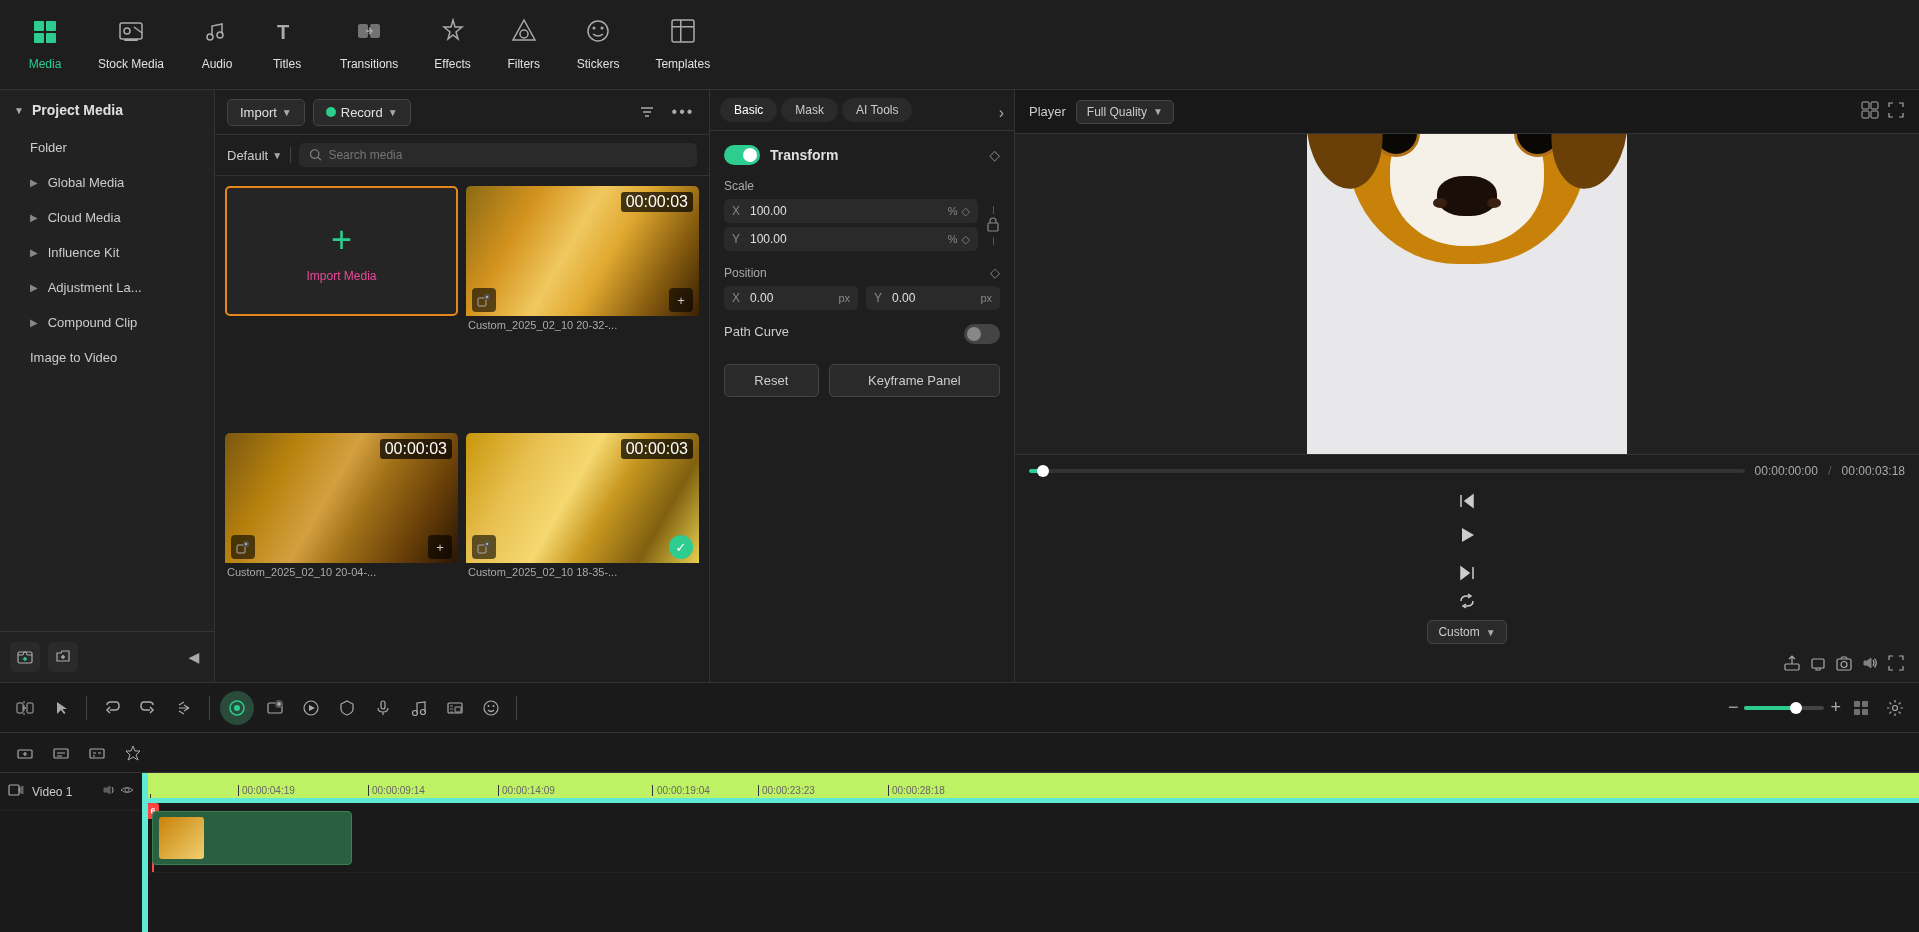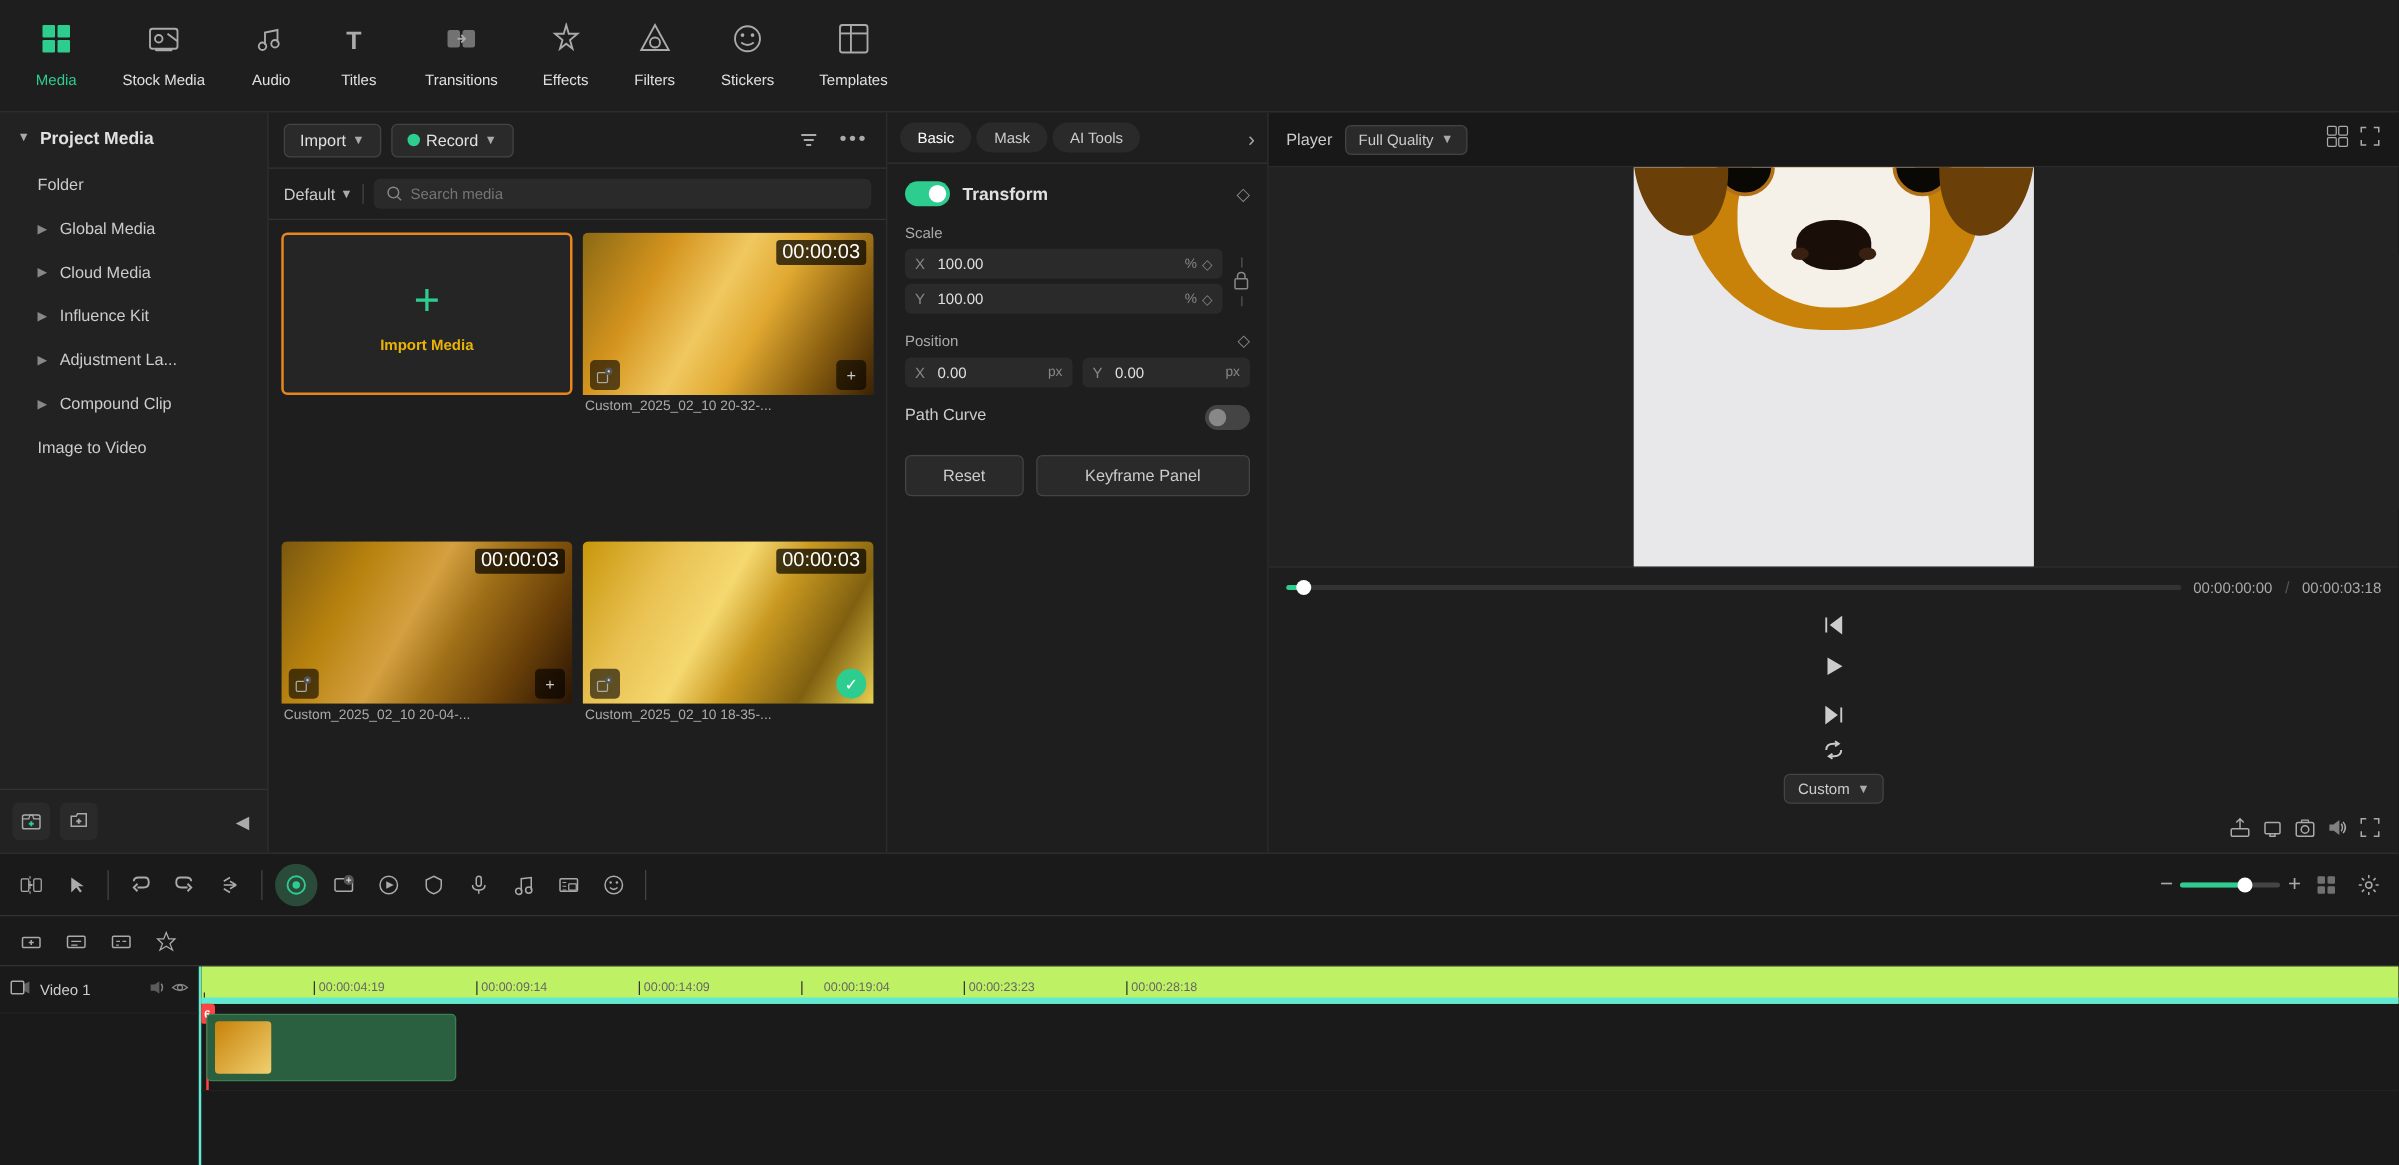--- a/index.html
+++ b/index.html
@@ -176,21 +176,21 @@
       border: 2px solid #e8861e;
       background: #252525;
       display: flex; flex-direction: column;
       align-items: center; justify-content: center;
       height: 130px;
     }
     .media-item.import-placeholder .plus-icon {
       color: #2dcc8f; font-size: 36px; font-weight: 300;
     }
     .media-item.import-placeholder .label {
-      color: #eab308; font-size: 12px; margin-top: 8px; font-weight: bold;
+      color: #ec4899; font-size: 12px; margin-top: 8px;
     }
     .media-thumb {
       width: 100%; height: 130px; background: #333;
       position: relative; overflow: hidden;
     }
     .media-thumb .duration {
       position: absolute; top: 6px; right: 6px;
       background: rgba(0,0,0,0.7); color: #fff;
       font-size: 16px; padding: 1px 5px; border-radius: 3px;
     }
@@ -464,22 +464,22 @@
     .timeline-sub-toolbar {
       display: flex; align-items: center;
       padding: 4px 10px; gap: 6px;
       border-bottom: 1px solid #333; height: 40px;
     }
 
     .timeline-content {
       display: flex; flex: 1; overflow: hidden;
     }
     .timeline-left-col {
-      width: 161px; flex-shrink: 0;
-      border-right: 2px solid #5eead4;
+      width: 148px; flex-shrink: 0;
+      border-right: 6px solid #5eead4;
       display: flex; flex-direction: column;
     }
     .timeline-track-header {
       height: 38px; display: flex; align-items: center;
       padding: 0 8px; gap: 8px;
       border-bottom: 1px solid #222;
     }
     .track-icon { color: #aaa; font-size: 14px; }
     .track-name { font-size: 12px; color: #ccc; }
     .track-controls { margin-left: auto; display: flex; gap: 4px; }
@@ -1160,21 +1160,21 @@
       </div>
     </div>
 
     <div class="timeline-right-col">
 
       <div class="timeline-ruler">
         <div class="ruler-mark" style="left: 2px;"></div>
         <div class="ruler-mark" style="left:90px; font-size:10px; color:#666; position:absolute; bottom:2px; padding:0 3px;">00:00:04:19</div>
         <div class="ruler-mark" style="left:220px; font-size:10px; color:#666; position:absolute; bottom:2px; padding:0 3px;">00:00:09:14</div>
         <div class="ruler-mark" style="left:350px; font-size:10px; color:#666; position:absolute; bottom:2px; padding:0 3px;">00:00:14:09</div>
-        <div class="ruler-mark" style="left:480px; font-size:10px; color:#666; position:absolute; bottom:2px; padding:0 17px;">00:00:19:04</div>
+        <div class="ruler-mark" style="left:504px; font-size:10px; color:#666; position:absolute; bottom:2px; padding:0 4px;">00:00:19:04</div>
         <div class="ruler-mark" style="left:610px; font-size:10px; color:#666; position:absolute; bottom:2px; padding:0 3px;">00:00:23:23</div>
         <div class="ruler-mark" style="left:740px; font-size:10px; color:#666; position:absolute; bottom:2px; padding:0 3px;">00:00:28:18</div>
       </div>
 
       <div class="timeline-tracks-area" style="position:relative;">
         <div class="timeline-track-row">
 
           <div class="timeline-playhead" style="left:4px;">
             <div class="playhead-top">
               <span class="playhead-num">6</span>

